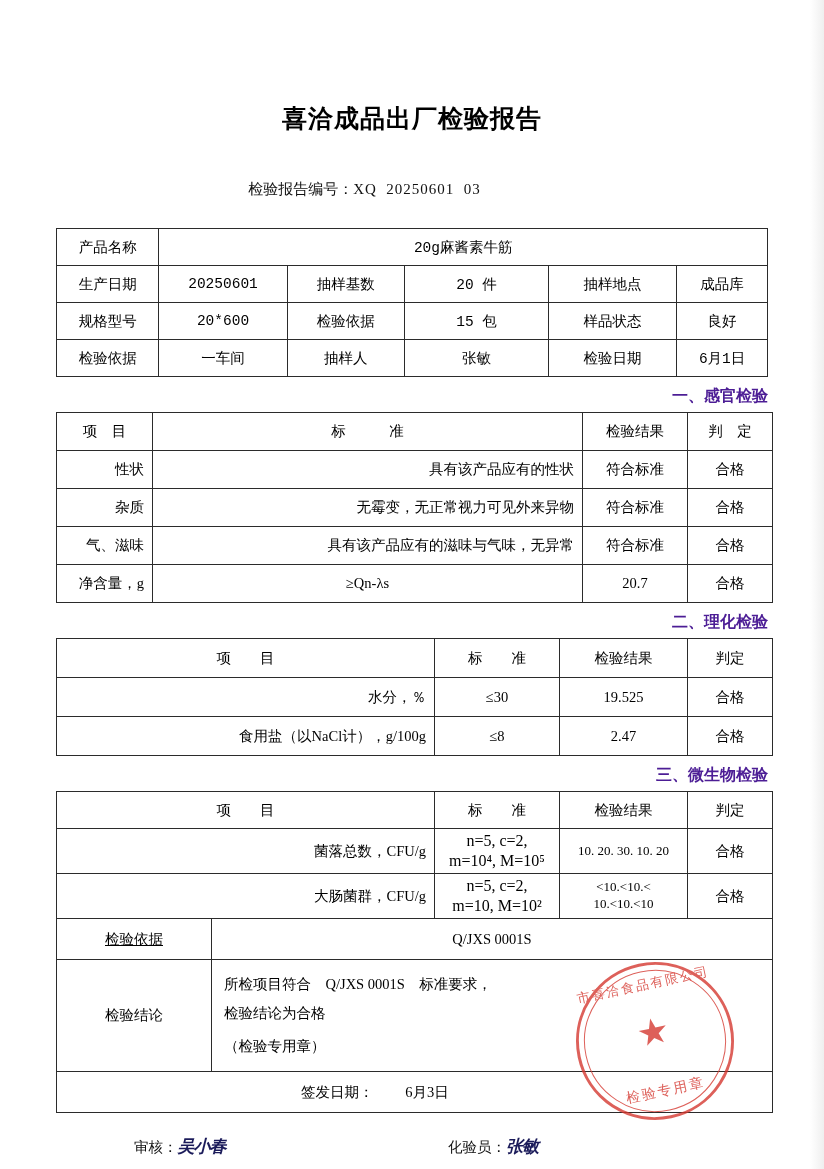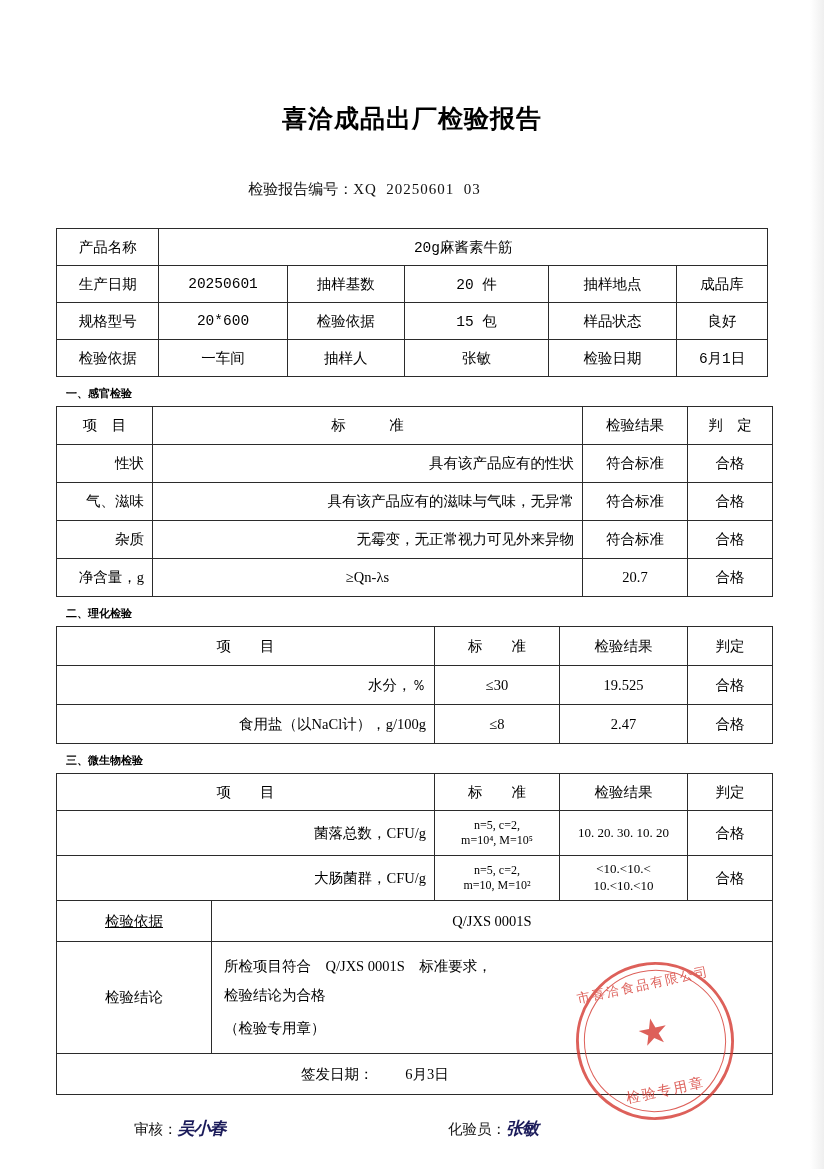--- a/index.html
+++ b/index.html
@@ -52,26 +52,27 @@
     padding: 0 8px;
     height: 33px;
     vertical-align: middle;
     text-align: center;
     color: #000;
   }
   td.left { text-align: right; padding-left: 12px; }
   .section-title {
     font-family: "Liberation Sans", "DejaVu Sans", sans-serif;
     font-weight: bold;
-    font-size: 11px;
+    font-size: 16px;
     margin: 9px 0 5px 10px;
-    color: #000000;
+    color: #4c1d95;
+    text-align: right;
   }
   .small-2line {
-    font-size: 12px;
+    font-size: 16px;
     line-height: 1.25;
   }
   .res-2line {
     font-size: 13px;
     line-height: 1.3;
   }
   .t-main td { height: 36px; }
   .t-sensory td { height: 37px; }
   .t-phys td { height: 38px; }
   .t-micro td { height: 36px; }
@@ -233,28 +234,28 @@
       <td>检验结果</td>
       <td>判　定</td>
     </tr>
     <tr>
       <td class="left">性状</td>
       <td class="left">具有该产品应有的性状</td>
       <td>符合标准</td>
       <td>合格</td>
     </tr>
     <tr>
+      <td class="left">杂质</td>
+      <td class="left">无霉变，无正常视力可见外来异物</td>
+      <td>符合标准</td>
+      <td>合格</td>
+    </tr>
+    <tr>
       <td class="left">气、滋味</td>
       <td class="left">具有该产品应有的滋味与气味，无异常</td>
-      <td>符合标准</td>
-      <td>合格</td>
-    </tr>
-    <tr>
-      <td class="left">杂质</td>
-      <td class="left">无霉变，无正常视力可见外来异物</td>
       <td>符合标准</td>
       <td>合格</td>
     </tr>
     <tr>
       <td class="left">净含量，g</td>
       <td>≥Qn-λs</td>
       <td>20.7</td>
       <td>合格</td>
     </tr>
   </tbody>

